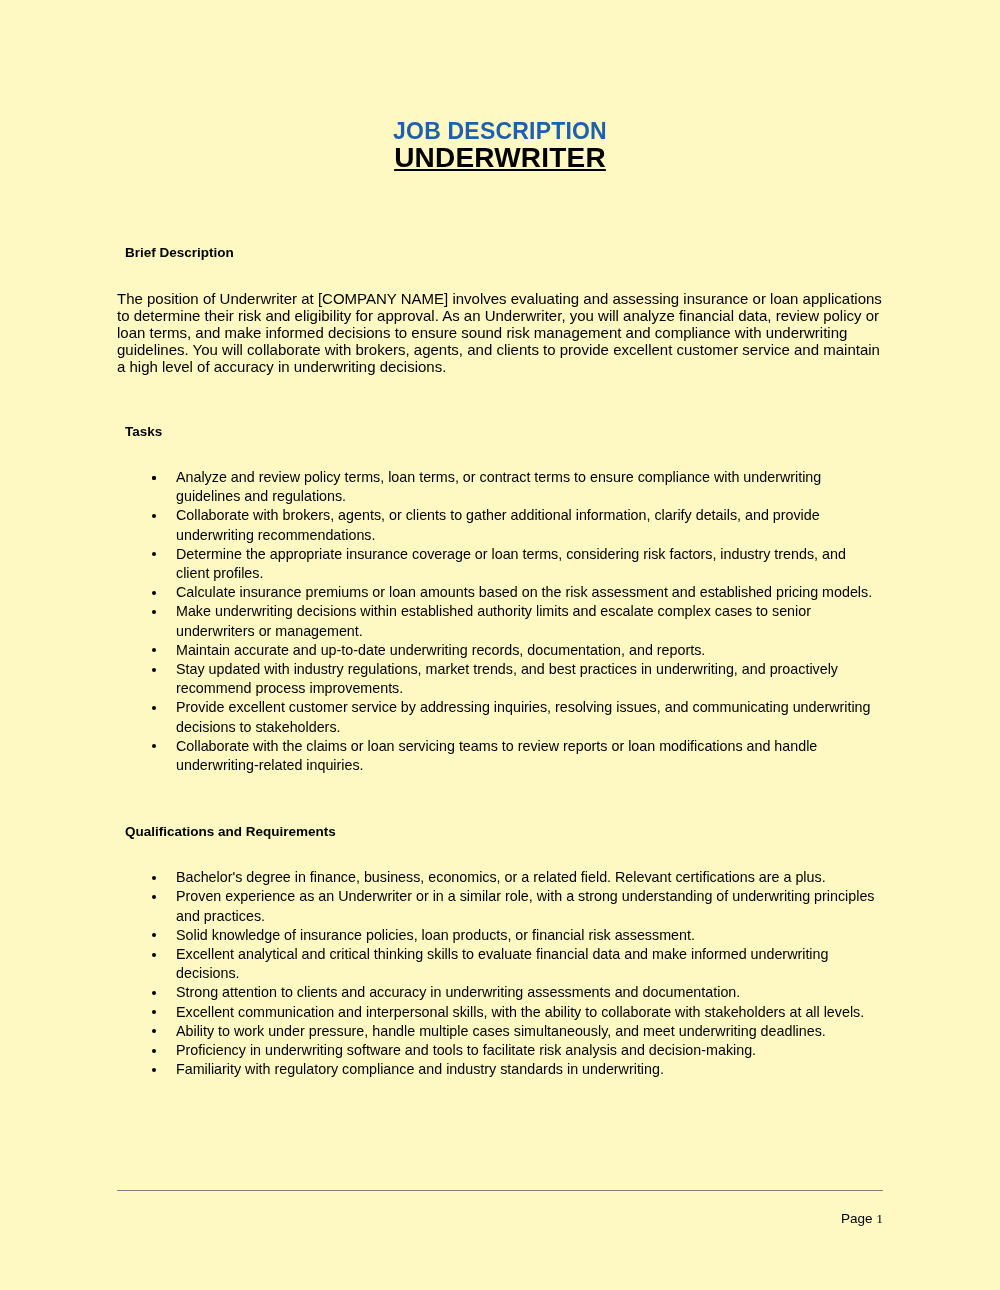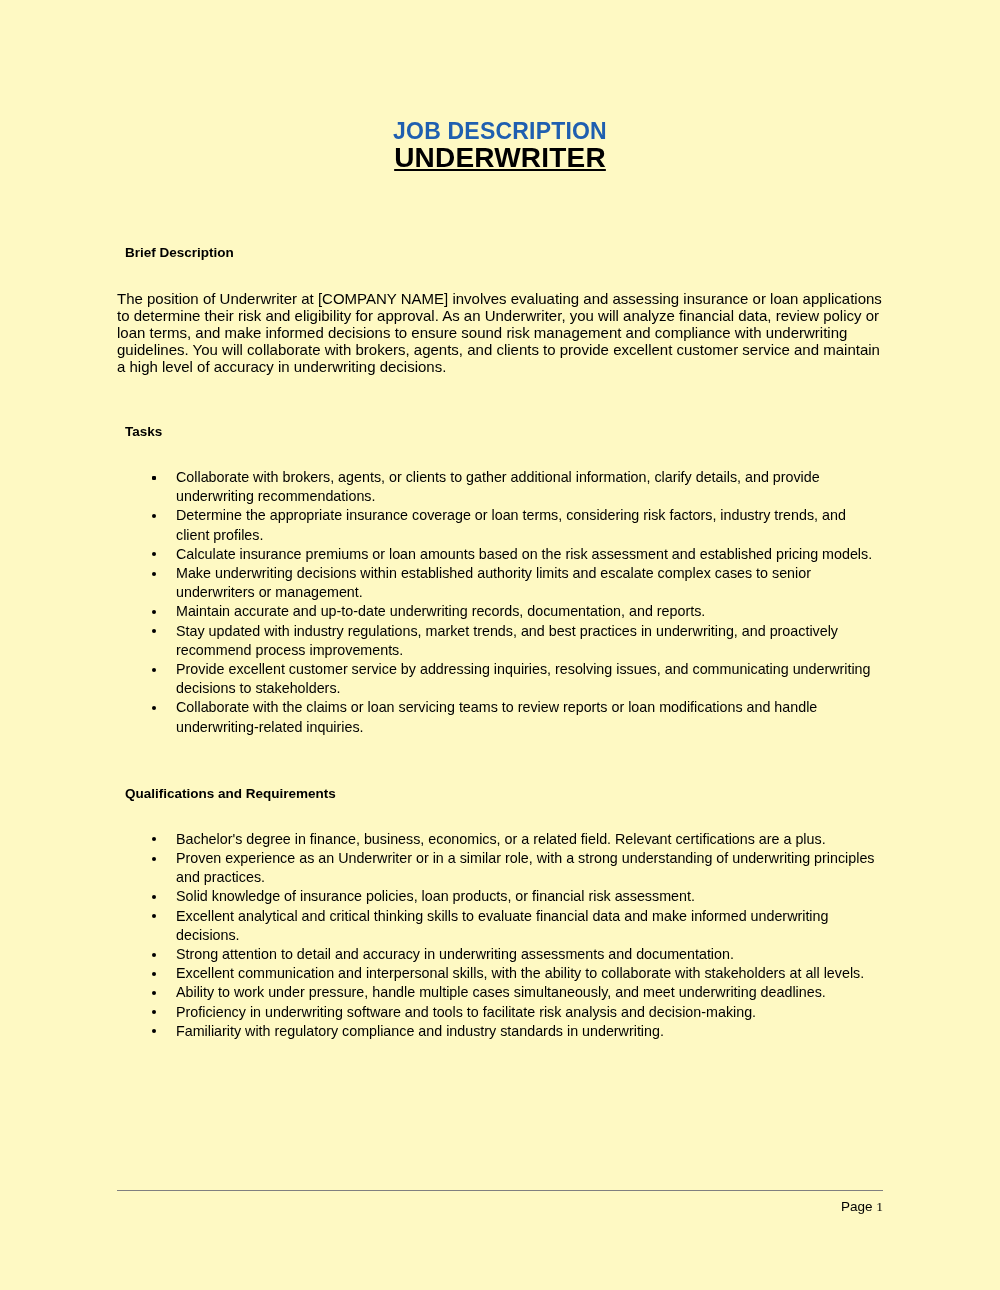--- a/index.html
+++ b/index.html
@@ -98,21 +98,21 @@
     width: 100%;
     height: 1px;
     background: #808080;
     border: 0;
     margin: 0;
   }
   .footer-text {
     text-align: right;
     font-size: 13.5px;
     line-height: 20px;
-    margin-top: 6px;
+    margin-top: 18px;
     color: #000000;
   }
   .footer-pagenum {
     font-family: "Liberation Serif", serif;
   }
 </style>
 </head>
 <body>
 
 <div class="page">
@@ -127,41 +127,41 @@
     <div class="section-heading">Brief Description</div>
     <div class="gap-after-heading"></div>
     <p class="para">The position of Underwriter at [COMPANY NAME] involves evaluating and assessing insurance or loan applications to determine their risk and eligibility for approval. As an Underwriter, you will analyze financial data, review policy or loan terms, and make informed decisions to ensure sound risk management and compliance with underwriting guidelines. You will collaborate with brokers, agents, and clients to provide excellent customer service and maintain a high level of accuracy in underwriting decisions.</p>
 
     <div class="gap-section"></div>
 
     <div class="section-heading">Tasks</div>
     <div class="gap-section-sm"></div>
     <ul class="bullet-list">
       <li class="bullet-item"><span class="bullet-dot"></span></li>
-      <li class="bullet-item"><span class="bullet-dot"></span></li>
+      <li class="bullet-item"><span class="bullet-dot"></span><span>Analyze and review policy terms, loan terms, or contract terms to ensure compliance with underwriting guidelines and regulations.</span></li>
       <li class="bullet-item"><span class="bullet-dot"></span><span>Collaborate with brokers, agents, or clients to gather additional information, clarify details, and provide underwriting recommendations.</span></li>
       <li class="bullet-item"><span class="bullet-dot"></span><span>Determine the appropriate insurance coverage or loan terms, considering risk factors, industry trends, and client profiles.</span></li>
       <li class="bullet-item"><span class="bullet-dot"></span><span>Calculate insurance premiums or loan amounts based on the risk assessment and established pricing models.</span></li>
       <li class="bullet-item"><span class="bullet-dot"></span><span>Make underwriting decisions within established authority limits and escalate complex cases to senior underwriters or management.</span></li>
       <li class="bullet-item"><span class="bullet-dot"></span><span>Maintain accurate and up-to-date underwriting records, documentation, and reports.</span></li>
       <li class="bullet-item"><span class="bullet-dot"></span><span>Stay updated with industry regulations, market trends, and best practices in underwriting, and proactively recommend process improvements.</span></li>
       <li class="bullet-item"><span class="bullet-dot"></span><span>Provide excellent customer service by addressing inquiries, resolving issues, and communicating underwriting decisions to stakeholders.</span></li>
       <li class="bullet-item"><span class="bullet-dot"></span><span>Collaborate with the claims or loan servicing teams to review reports or loan modifications and handle underwriting-related inquiries.</span></li>
     </ul>
 
     <div class="gap-section"></div>
 
     <div class="section-heading">Qualifications and Requirements</div>
     <div class="gap-section-sm"></div>
     <ul class="bullet-list">
       <li class="bullet-item"><span class="bullet-dot"></span><span>Bachelor's degree in finance, business, economics, or a related field. Relevant certifications are a plus.</span></li>
       <li class="bullet-item"><span class="bullet-dot"></span><span>Proven experience as an Underwriter or in a similar role, with a strong understanding of underwriting principles and practices.</span></li>
       <li class="bullet-item"><span class="bullet-dot"></span><span>Solid knowledge of insurance policies, loan products, or financial risk assessment.</span></li>
       <li class="bullet-item"><span class="bullet-dot"></span><span>Excellent analytical and critical thinking skills to evaluate financial data and make informed underwriting decisions.</span></li>
-      <li class="bullet-item"><span class="bullet-dot"></span><span>Strong attention to detail and accuracy in underwriting assessments and documentation.</span></li>
+      <li class="bullet-item"><span class="bullet-dot"></span><span>Strong attention to clients and accuracy in underwriting assessments and documentation.</span></li>
       <li class="bullet-item"><span class="bullet-dot"></span><span>Excellent communication and interpersonal skills, with the ability to collaborate with stakeholders at all levels.</span></li>
       <li class="bullet-item"><span class="bullet-dot"></span><span>Ability to work under pressure, handle multiple cases simultaneously, and meet underwriting deadlines.</span></li>
       <li class="bullet-item"><span class="bullet-dot"></span><span>Proficiency in underwriting software and tools to facilitate risk analysis and decision-making.</span></li>
       <li class="bullet-item"><span class="bullet-dot"></span><span>Familiarity with regulatory compliance and industry standards in underwriting.</span></li>
     </ul>
 
   </div>
 
   <div class="footer">
     <hr class="footer-rule">

